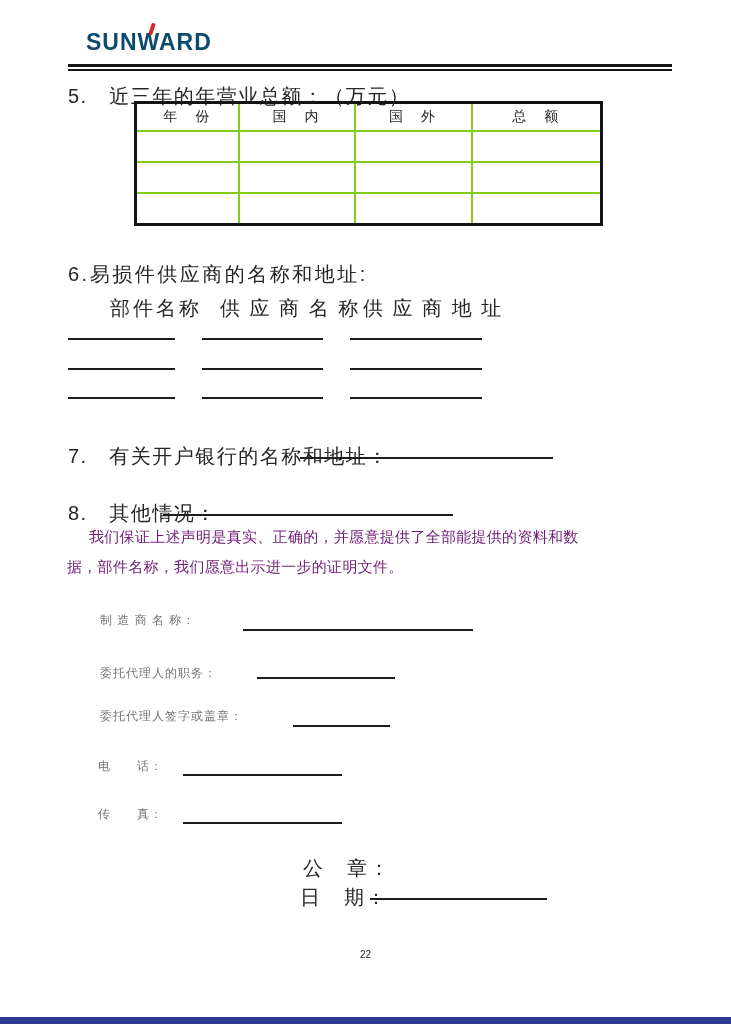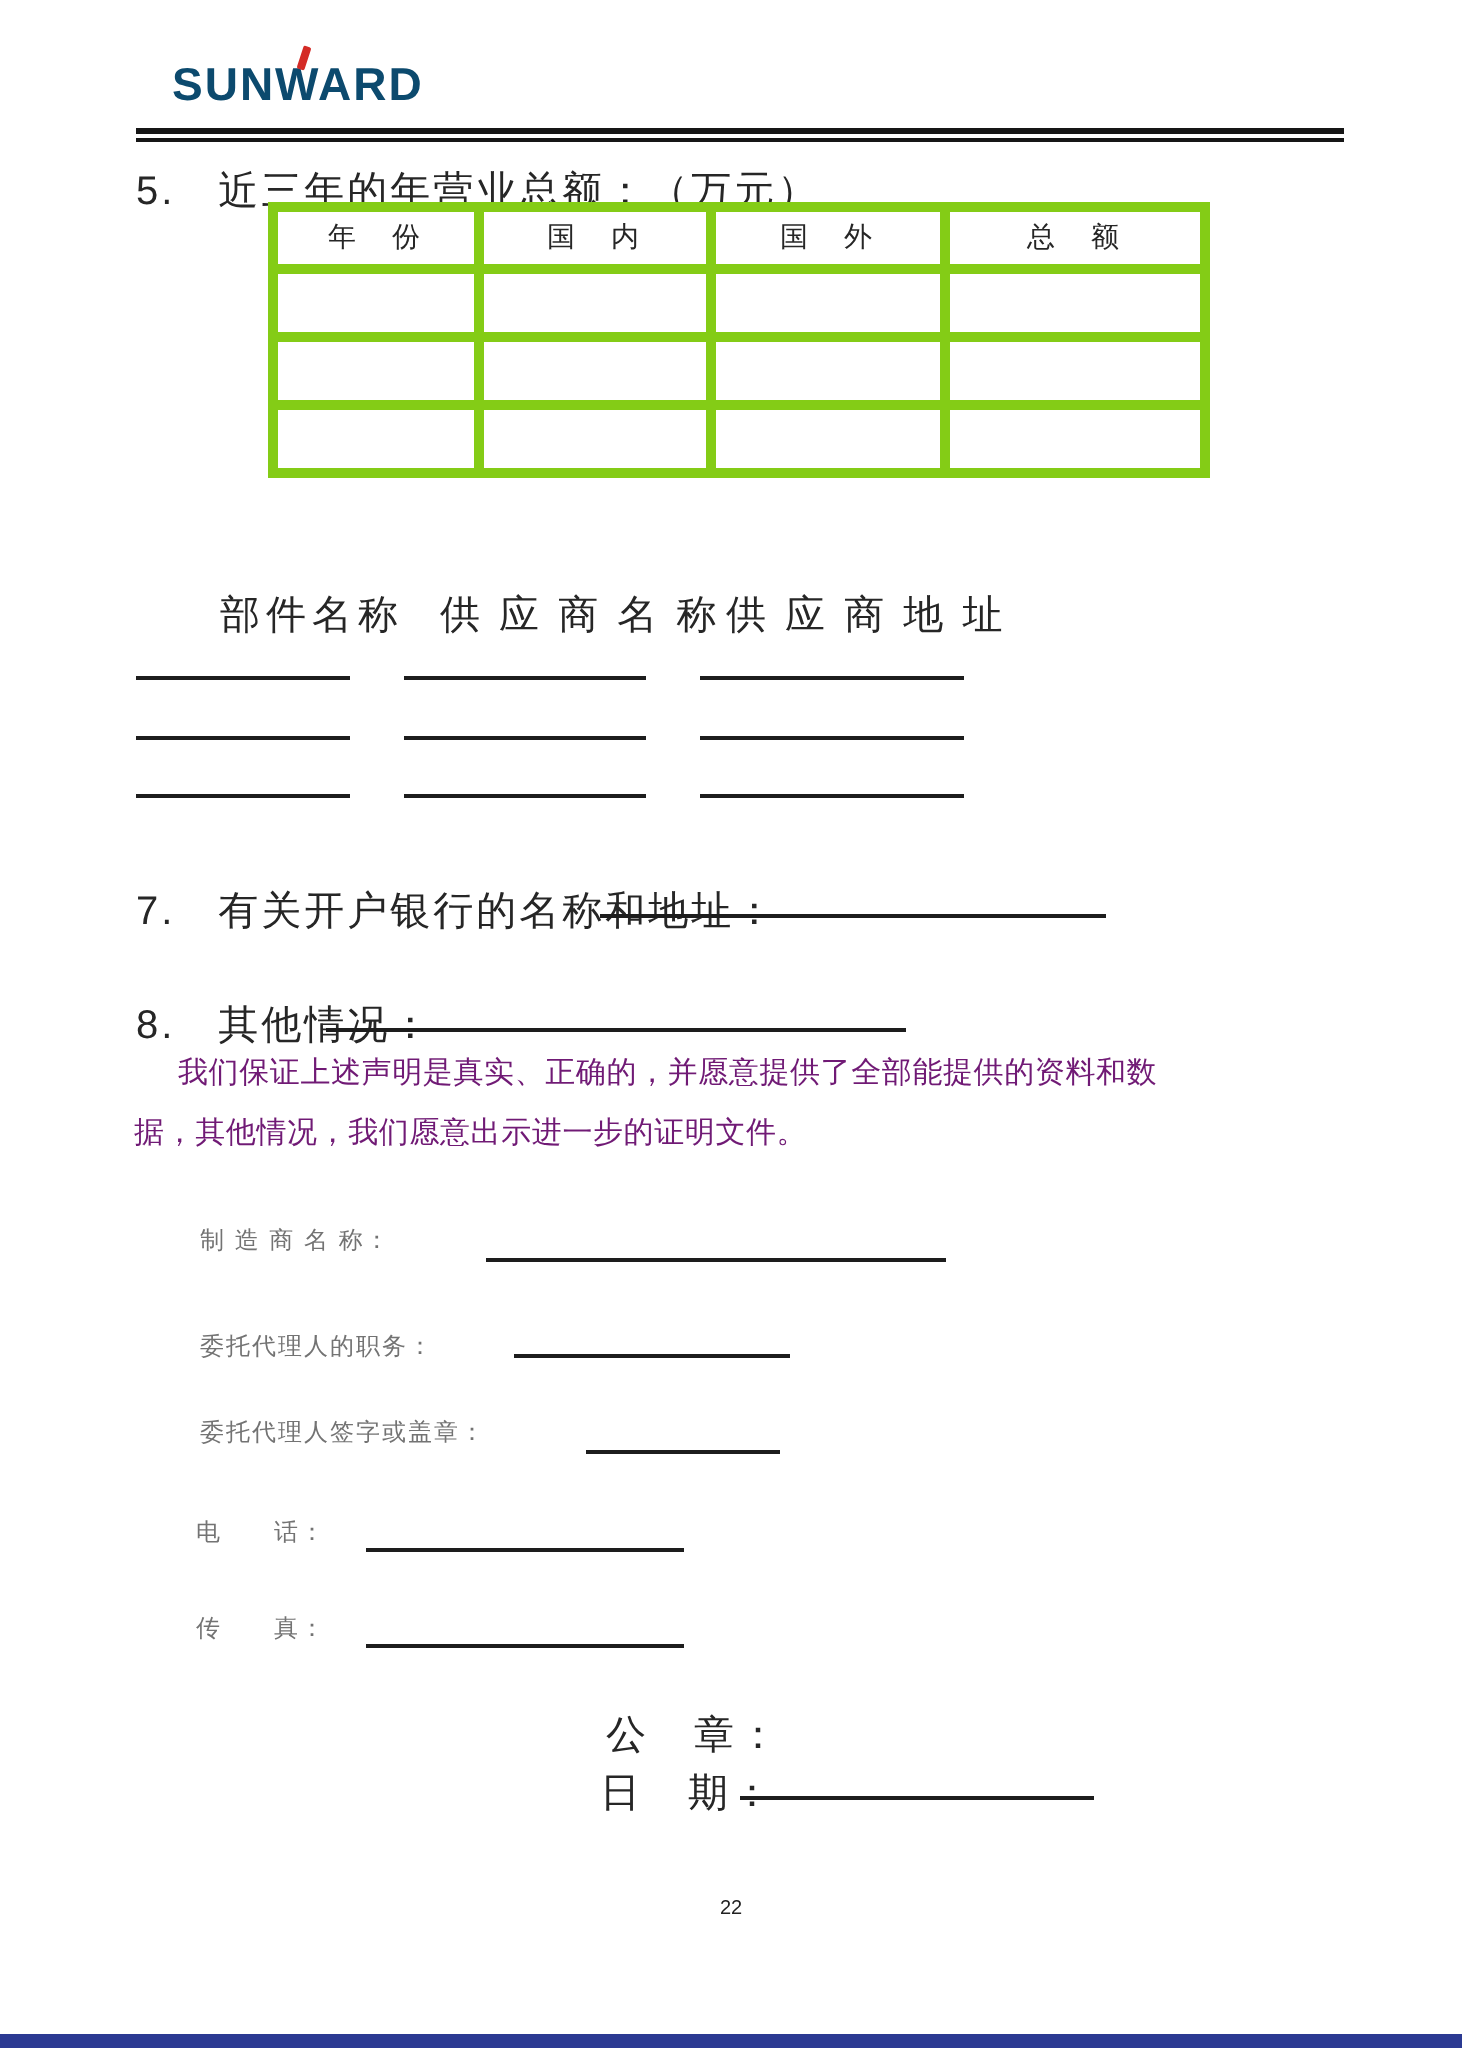--- a/index.html
+++ b/index.html
@@ -15,21 +15,21 @@
   .company-cn{font-size:13.5px;font-weight:bold;color:#848484;letter-spacing:1.5px;line-height:1;}
   .company-en{font-size:7px;color:#9a9a9a;letter-spacing:0.3px;margin-top:3px;line-height:1;}
   .header-rule{position:absolute;height:2px;border-top:3px solid #161616;border-bottom:2px solid #161616;}
   
   .lbl{font-size:20px;letter-spacing:1.5px;color:#262626;line-height:1.3;white-space:nowrap;}
   .para{font-size:15px;letter-spacing:0.3px;color:#701a75;line-height:1.3;white-space:nowrap;}
   .blbl{font-size:12px;font-weight:normal;letter-spacing:1px;color:#737373;white-space:nowrap;line-height:1.2;}
   .bline{position:absolute;height:0;border-top:2px solid #1d1d1d;}
   
   .rev-table{position:absolute;left:134px;top:101px;border-collapse:collapse;table-layout:fixed;border:3px solid #141414;}
-  .rev-table th,.rev-table td{border:5px solid #84cc16;padding:0;}
+  .rev-table th,.rev-table td{border:2px solid #84cc16;padding:0;}
   .rev-table th{height:26px;font-size:14px;font-weight:normal;letter-spacing:2px;color:#262626;text-align:center;}
   .rev-table td{height:29px;}
   .pagenum{font-size:10px;color:#222;text-align:center;width:100%;}
   .footer-bar{position:absolute;left:0;right:0;bottom:0;height:7px;background:#2b3a92;}
 </style>
 </head>
 <body>
 
 <div class="page">
 
@@ -71,20 +71,21 @@
         </tr>
     <tr>
           <td></td>
           <td></td>
           <td></td>
           <td></td>
         </tr>
   </tbody>
     </table>
 
+  <div class="abs lbl" style="left:68px;top:261px;letter-spacing:2.5px;">6.易损件供应商的名称和地址:</div>
   <div class="abs lbl" style="left:110px;top:295px;letter-spacing:3px;">部件名称</div>
   <div class="abs lbl" style="left:220px;top:295px;letter-spacing:2px;">供 应 商 名 称</div>
   <div class="abs lbl" style="left:363px;top:295px;letter-spacing:2px;">供 应 商 地 址</div>
 
   <div class="bline" style="left:68px;top:338px;width:107px;"></div>
   <div class="bline" style="left:202px;top:338px;width:121px;"></div>
   <div class="bline" style="left:350px;top:338px;width:132px;"></div>
   <div class="bline" style="left:68px;top:368px;width:107px;"></div>
   <div class="bline" style="left:202px;top:368px;width:121px;"></div>
   <div class="bline" style="left:350px;top:368px;width:132px;"></div>
@@ -92,21 +93,21 @@
   <div class="bline" style="left:202px;top:397px;width:121px;"></div>
   <div class="bline" style="left:350px;top:397px;width:132px;"></div>
 
   <div class="abs lbl" style="left:68px;top:443px;text-align:right;">7.　有关开户银行的名称和地址：</div>
   <div class="bline" style="left:300px;top:457px;width:253px;"></div>
 
   <div class="abs lbl" style="left:68px;top:500px;">8.　其他情况：</div>
   <div class="bline" style="left:163px;top:514px;width:290px;"></div>
 
   <div class="abs para" style="left:89px;top:527px;">我们保证上述声明是真实、正确的，并愿意提供了全部能提供的资料和数</div>
-  <div class="abs para" style="left:67px;top:557px;">据，其他情况，我们愿意出示进一步的证明文件。</div>
+  <div class="abs para" style="left:67px;top:557px;">据，部件名称，我们愿意出示进一步的证明文件。</div>
 
   <div class="abs blbl" style="left:100px;top:613px;">制 造 商 名 称：</div>
   <div class="bline" style="left:243px;top:629px;width:230px;"></div>
 
   <div class="abs blbl" style="left:100px;top:666px;">委托代理人的职务：</div>
   <div class="bline" style="left:257px;top:677px;width:138px;"></div>
 
   <div class="abs blbl" style="left:100px;top:709px;">委托代理人签字或盖章：</div>
   <div class="bline" style="left:293px;top:725px;width:97px;"></div>
 

